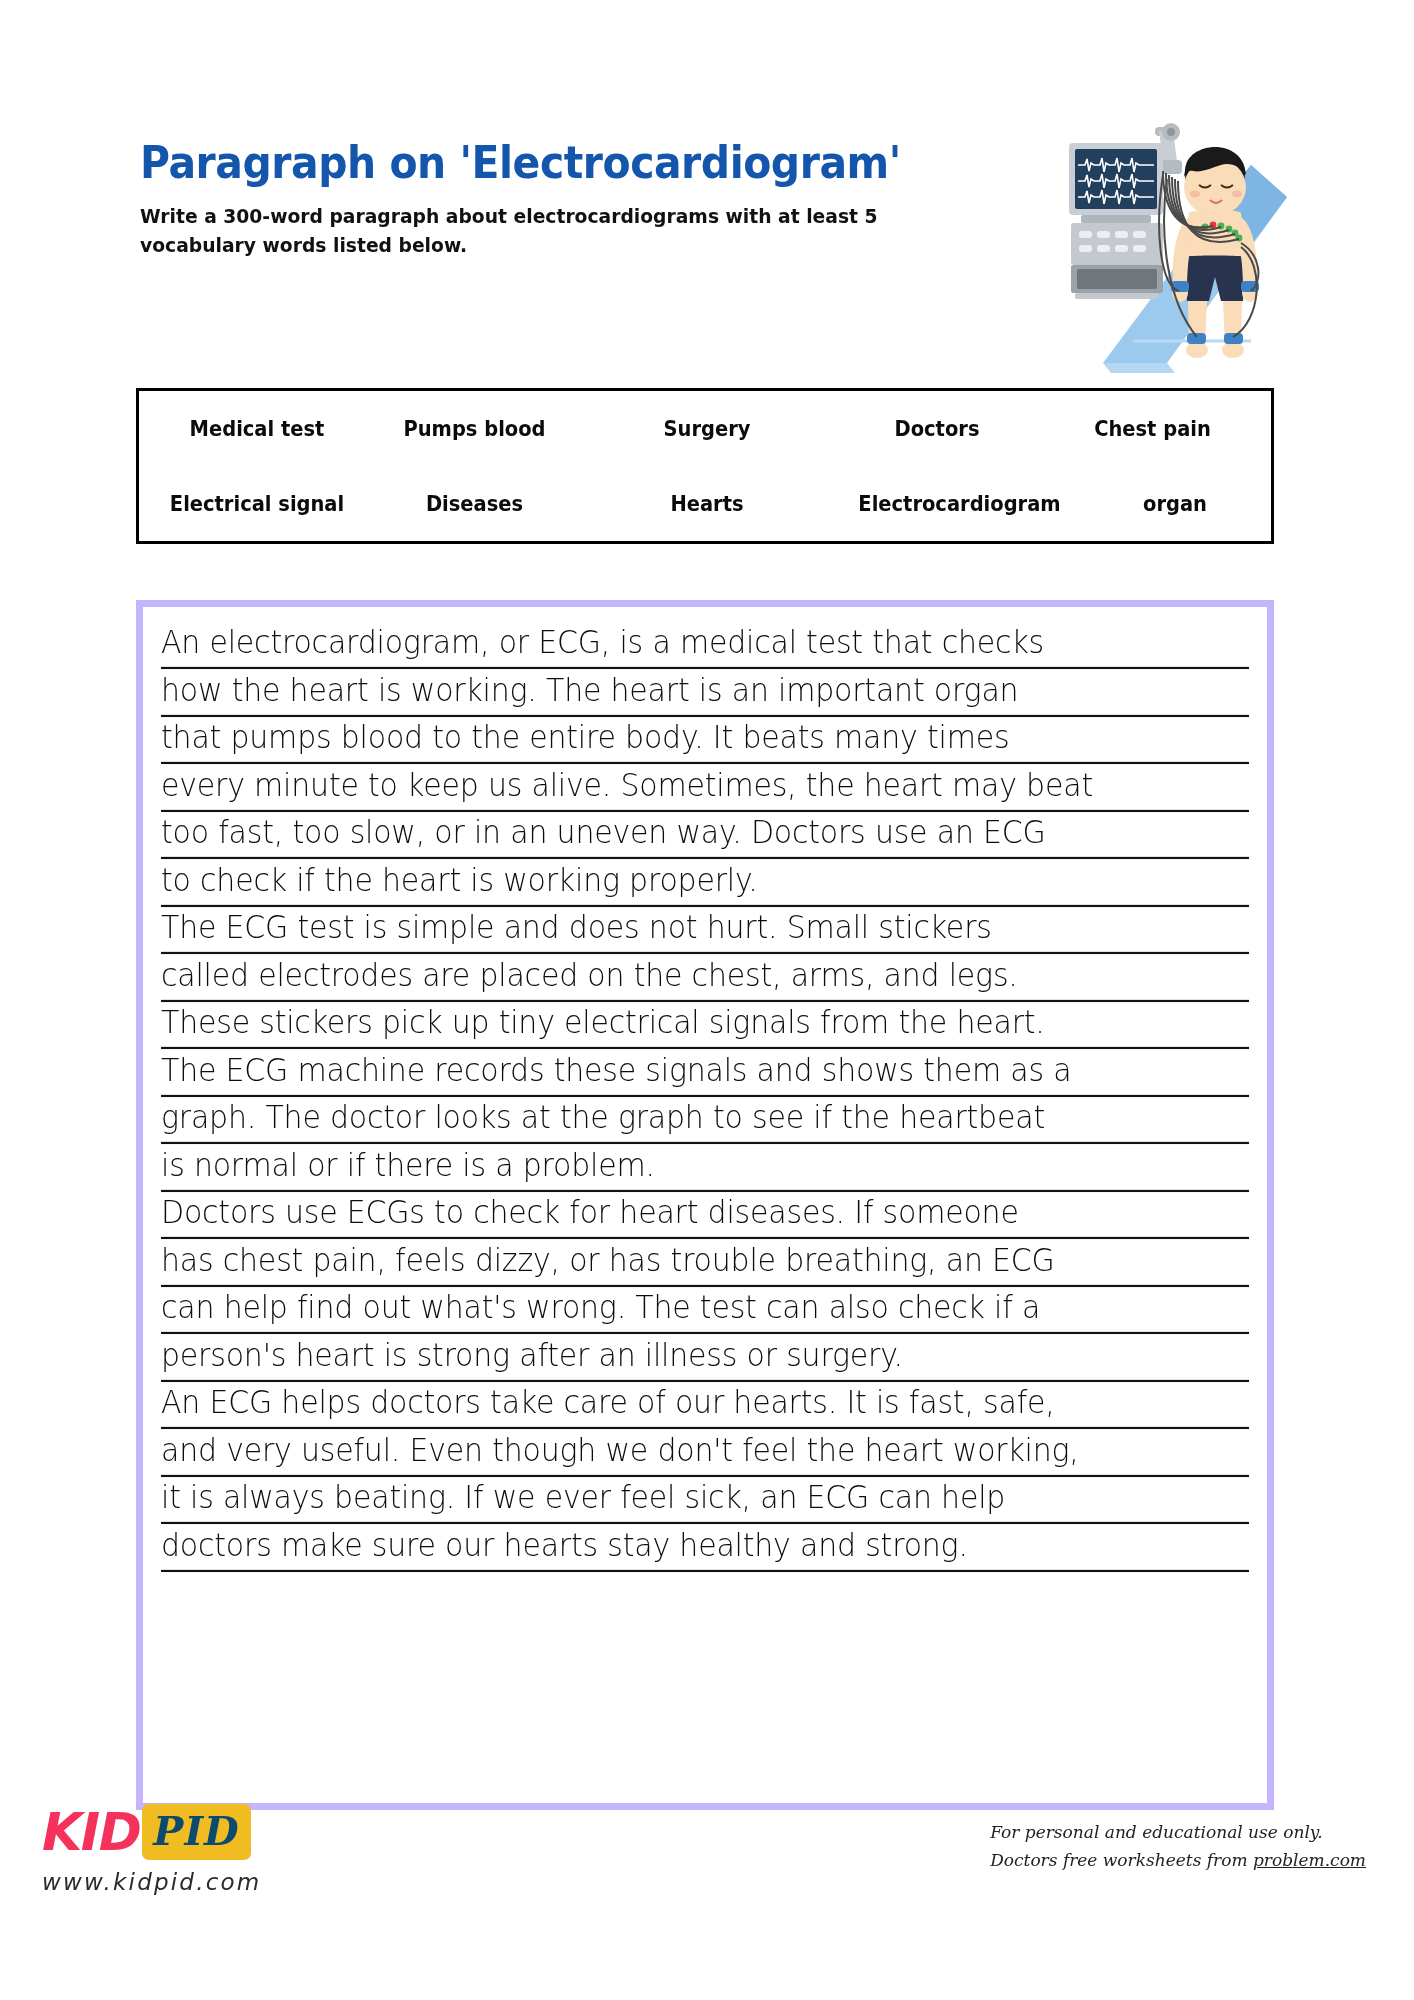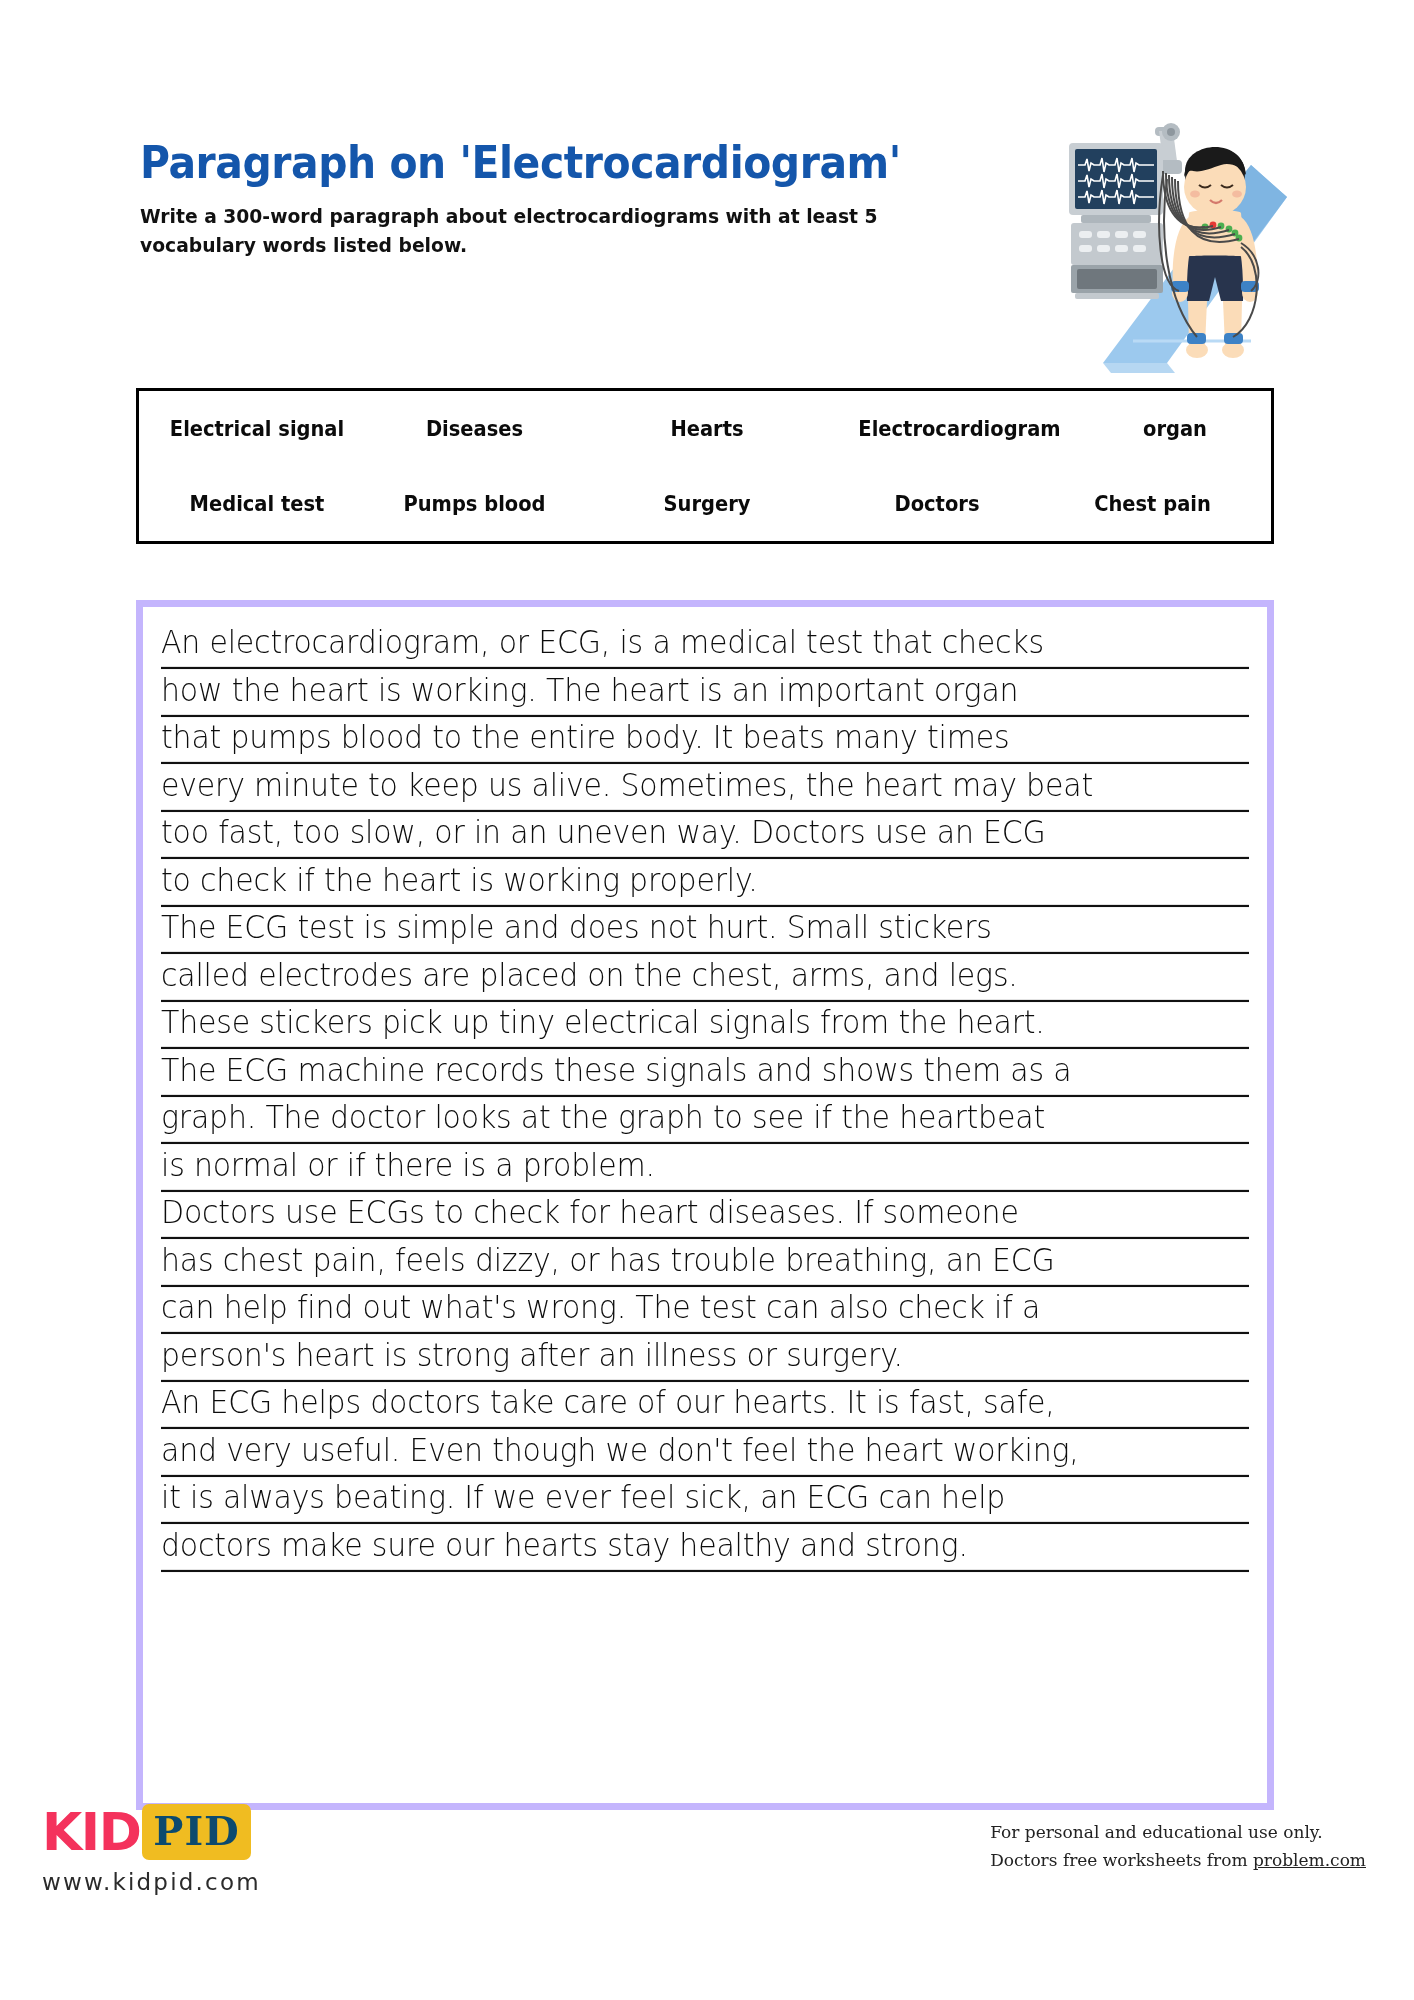--- a/index.html
+++ b/index.html
@@ -128,20 +128,21 @@
     letter-spacing: -0.2px;
   }
 
   
   .footer {
     position: absolute;
     left: 0;
     bottom: 0;
     width: 1414px;
     height: 234px;
+    font-style: italic;
   }
   .logo-wrap {
     position: absolute;
     left: 42px;
     top: 38px;
     display: flex;
     align-items: flex-start;
     flex-direction: column;
   }
   .logo-line {
@@ -303,33 +304,33 @@
           <path d="M108 70 C100 120 104 180 124 186"></path>
           <path d="M112 74 C104 130 112 196 142 232"></path>
           <path d="M186 138 C206 150 208 176 196 186"></path>
           <path d="M186 142 C210 160 206 216 178 232"></path>
         </g>
       </g>
     </svg>
   </div>
 
   <div class="vocab-box">
+    <div class="vocab-row vr1">
+      <span class="w">Medical test</span>
+      <span class="w">Pumps blood</span>
+      <span class="w">Surgery</span>
+      <span class="w">Doctors</span>
+      <span class="w">Chest pain</span>
+    </div>
     <div class="vocab-row vr2">
       <span class="w">Electrical signal</span>
       <span class="w">Diseases</span>
       <span class="w">Hearts</span>
       <span class="w">Electrocardiogram</span>
       <span class="w">organ</span>
-    </div>
-    <div class="vocab-row vr1">
-      <span class="w">Medical test</span>
-      <span class="w">Pumps blood</span>
-      <span class="w">Surgery</span>
-      <span class="w">Doctors</span>
-      <span class="w">Chest pain</span>
     </div>
   </div>
 
   <div class="answer-box">
     <div class="para">
       <span class="ln">An electrocardiogram, or ECG, is a medical test that checks</span>
       <span class="ln">how the heart is working. The heart is an important organ</span>
       <span class="ln">that pumps blood to the entire body. It beats many times</span>
       <span class="ln">every minute to keep us alive. Sometimes, the heart may beat</span>
       <span class="ln">too fast, too slow, or in an uneven way. Doctors use an ECG</span>

